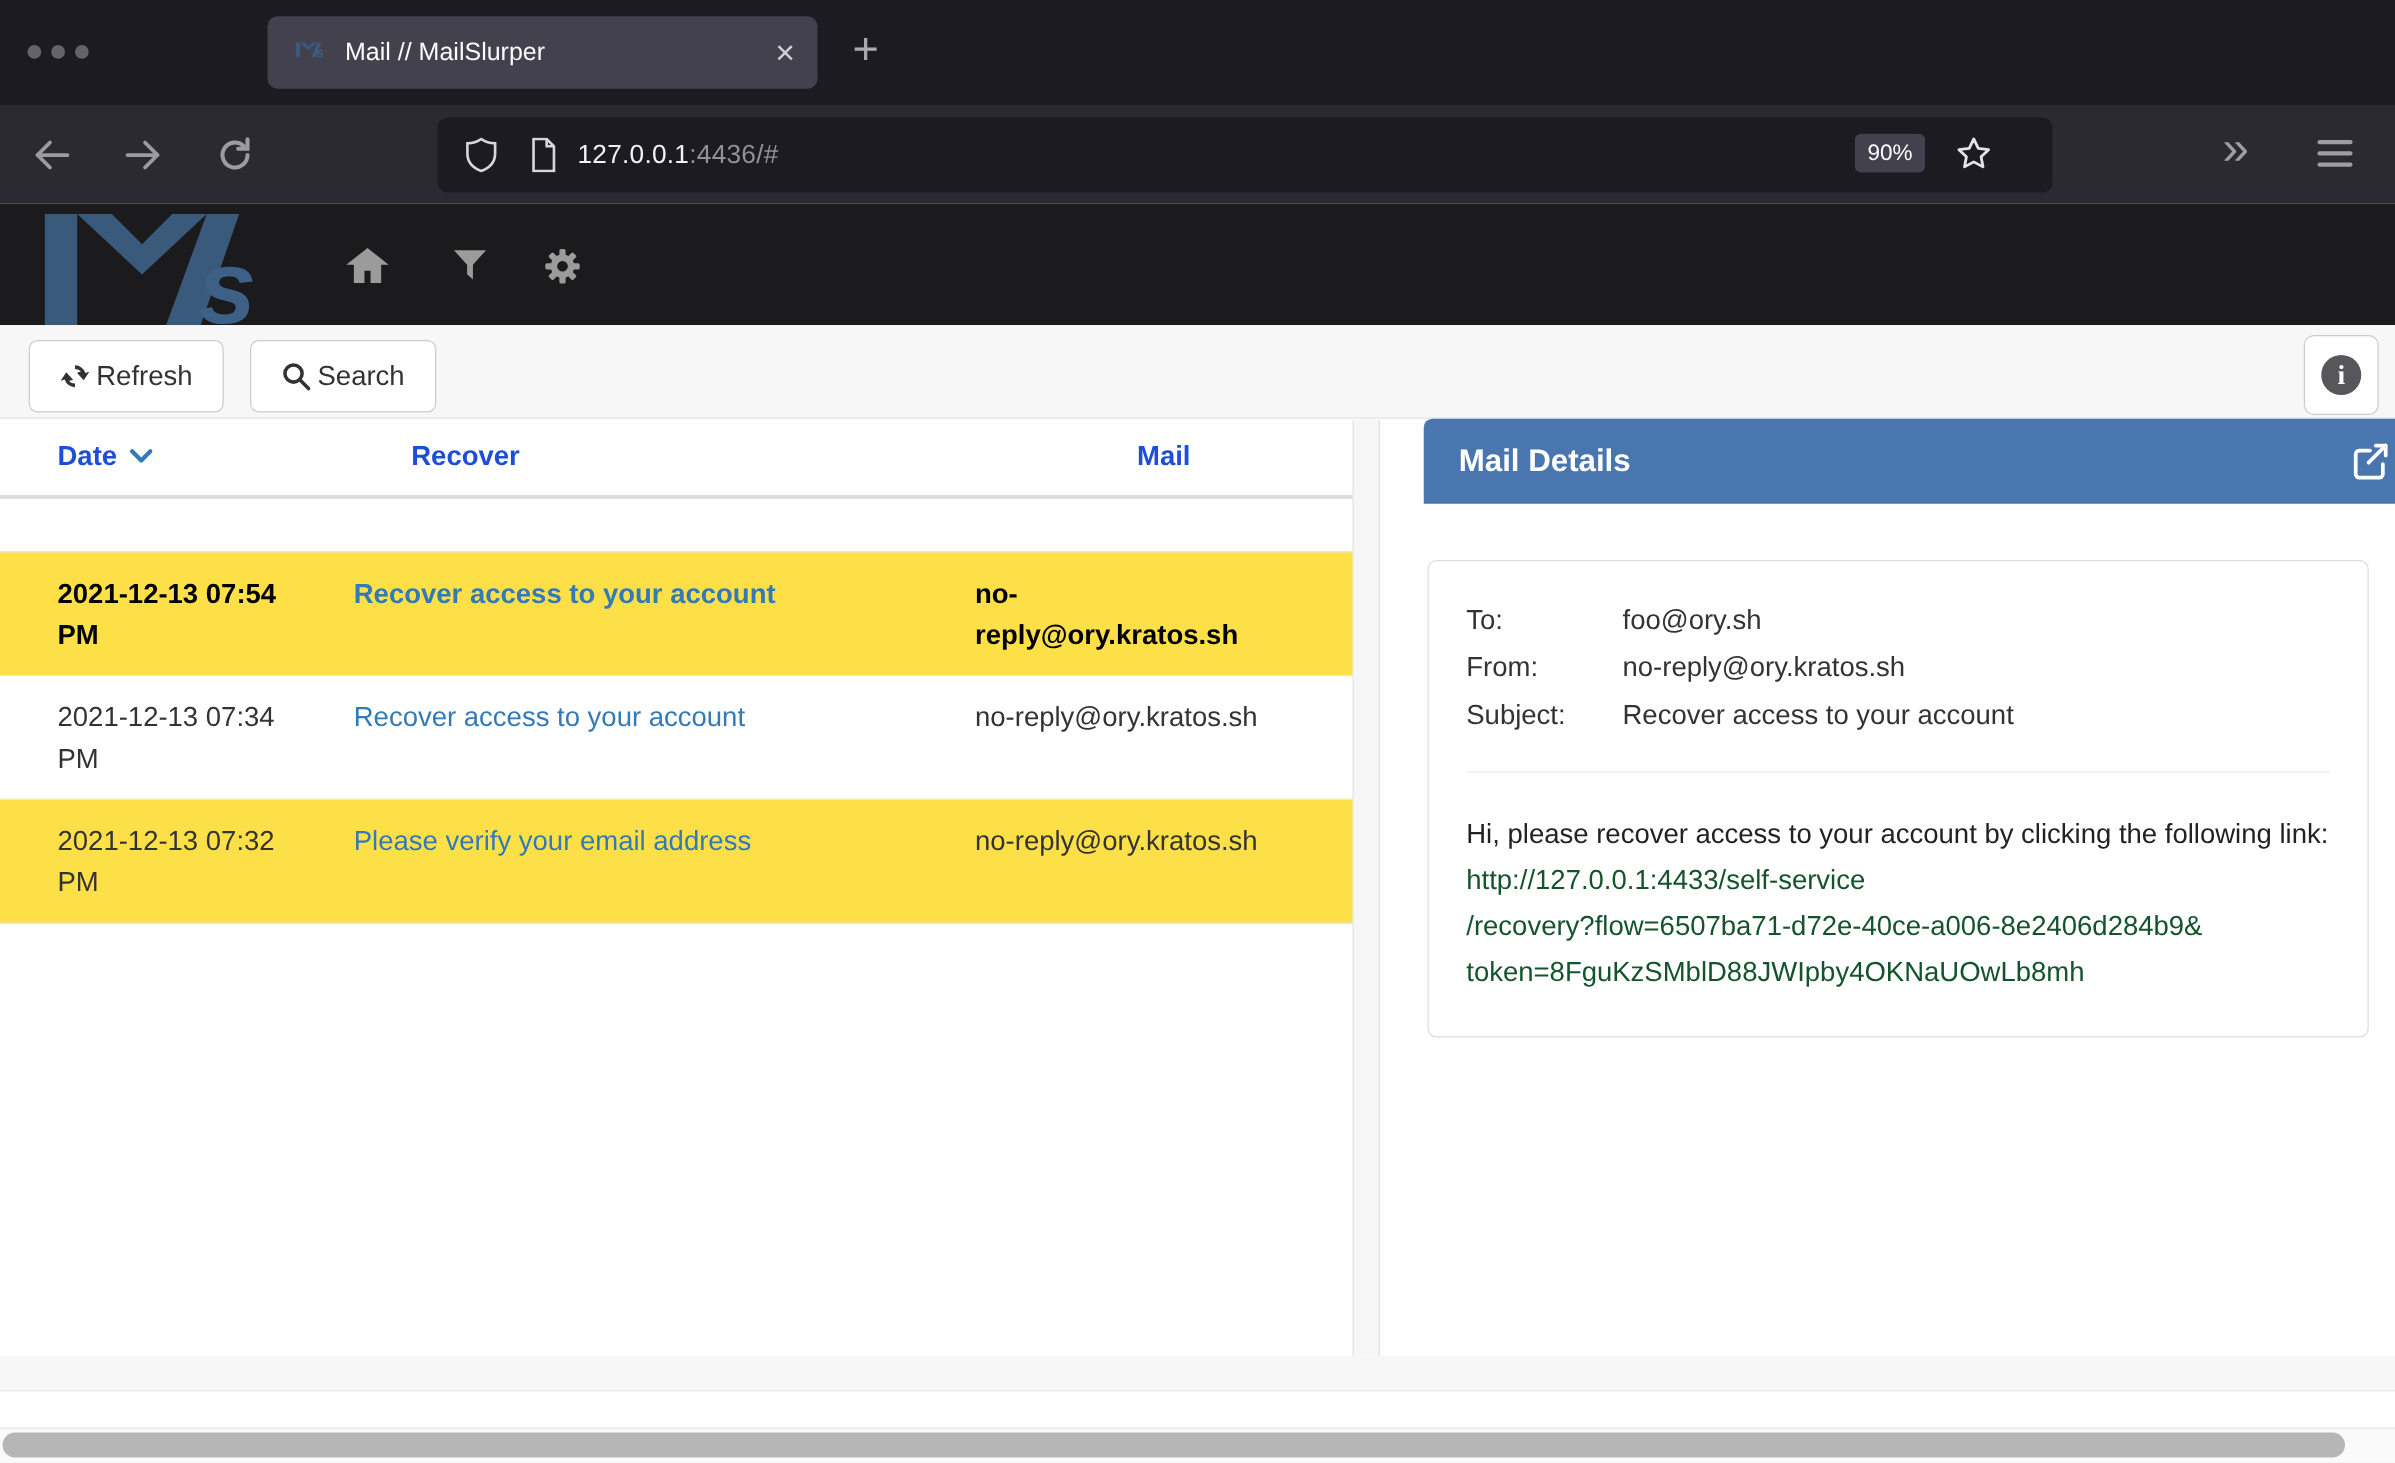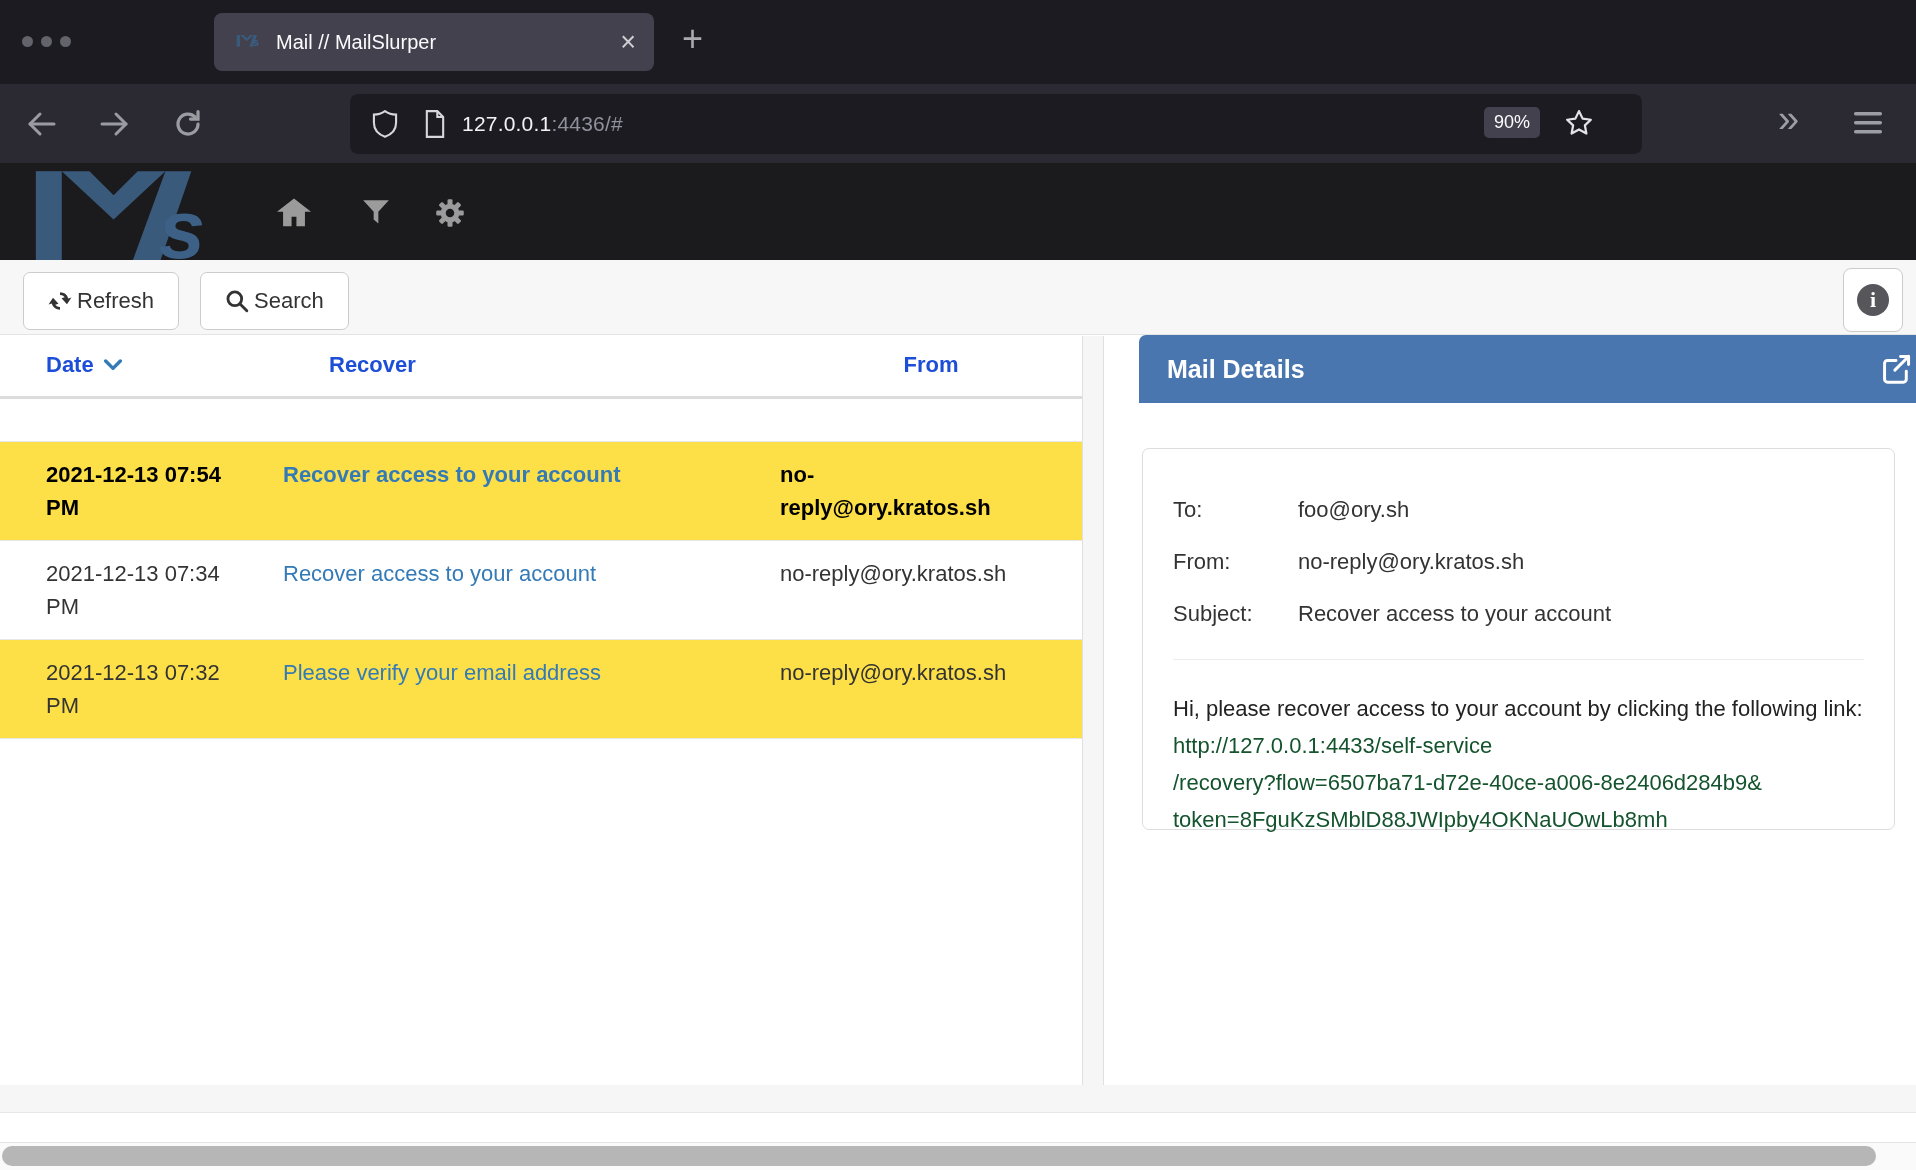--- a/index.html
+++ b/index.html
@@ -62,21 +62,21 @@
   .cell-subject a{color:#337ab7;text-decoration:none;}
   .mail-row.selected .cell-subject a{font-weight:bold;}
   .cell-from span{display:inline-block;margin-left:46px;width:230px;}
   
   .details-header{position:absolute;left:35px;top:-1px;width:801px;height:68px;background:#4a76b0;
                   border-radius:7px 7px 0 0;color:#fff;display:flex;align-items:center;
                   justify-content:space-between;padding:0 28px;box-sizing:border-box;}
   .details-title{font-size:25px;font-weight:bold;}
   .details-card{position:absolute;left:38px;top:112px;width:753px;height:382px;border:1px solid #ddd;
                 border-radius:7px;box-sizing:border-box;padding:28px 30px;font-size:22px;color:#333;}
-  .meta-row{display:grid;grid-template-columns:125px 1fr;line-height:38px;margin-top:14px;}
+  .meta-row{display:grid;grid-template-columns:125px 1fr;line-height:38px;}
   .meta-hr{border:none;border-top:1px solid #ececec;margin:26px 0 30px 0;}
   .mail-body{line-height:37px;margin:0;color:#222;}
   .mail-body a{color:#14532d;text-decoration:none;}
   .link-block{display:block;}
   
   .strip{position:absolute;left:0;top:1085px;width:1916px;height:28px;background:#f6f6f6;
          border-bottom:1px solid #e8e8e8;box-sizing:border-box;}
   .hscroll{position:absolute;left:0;top:1142px;width:1916px;height:28px;background:#fafafa;
            border-top:1px solid #e3e3e3;box-sizing:border-box;}
   .hthumb{position:absolute;left:2px;top:3px;width:1874px;height:20px;border-radius:10px;background:#b6b6b6;}
@@ -215,21 +215,21 @@
 
   <div class="left-panel">
     <div class="list-header">
       <span class="h-date">
         <span>Date</span>
         <svg width="18" height="12" viewBox="0 0 16 10">
           <polyline points="1.5,1.5 8,8 14.5,1.5" fill="none" stroke="#337ab7" stroke-width="3" stroke-linecap="round" stroke-linejoin="round"></polyline>
         </svg>
       </span>
       <span>Recover</span>
-      <span class="h-from">From</span>
+      <span class="h-from">Mail</span>
     </div>
     <div class="rows">
       <div class="mail-row selected">
         <span class="cell-date"><span>2021-12-13 07:54 PM</span></span>
         <span class="cell-subject"><a href="#">Recover access to your account</a></span>
         <span class="cell-from"><span>no-reply@ory.kratos.sh</span></span>
       </div>
       <div class="mail-row">
         <span class="cell-date"><span>2021-12-13 07:34 PM</span></span>
         <span class="cell-subject"><a href="#">Recover access to your account</a></span>

